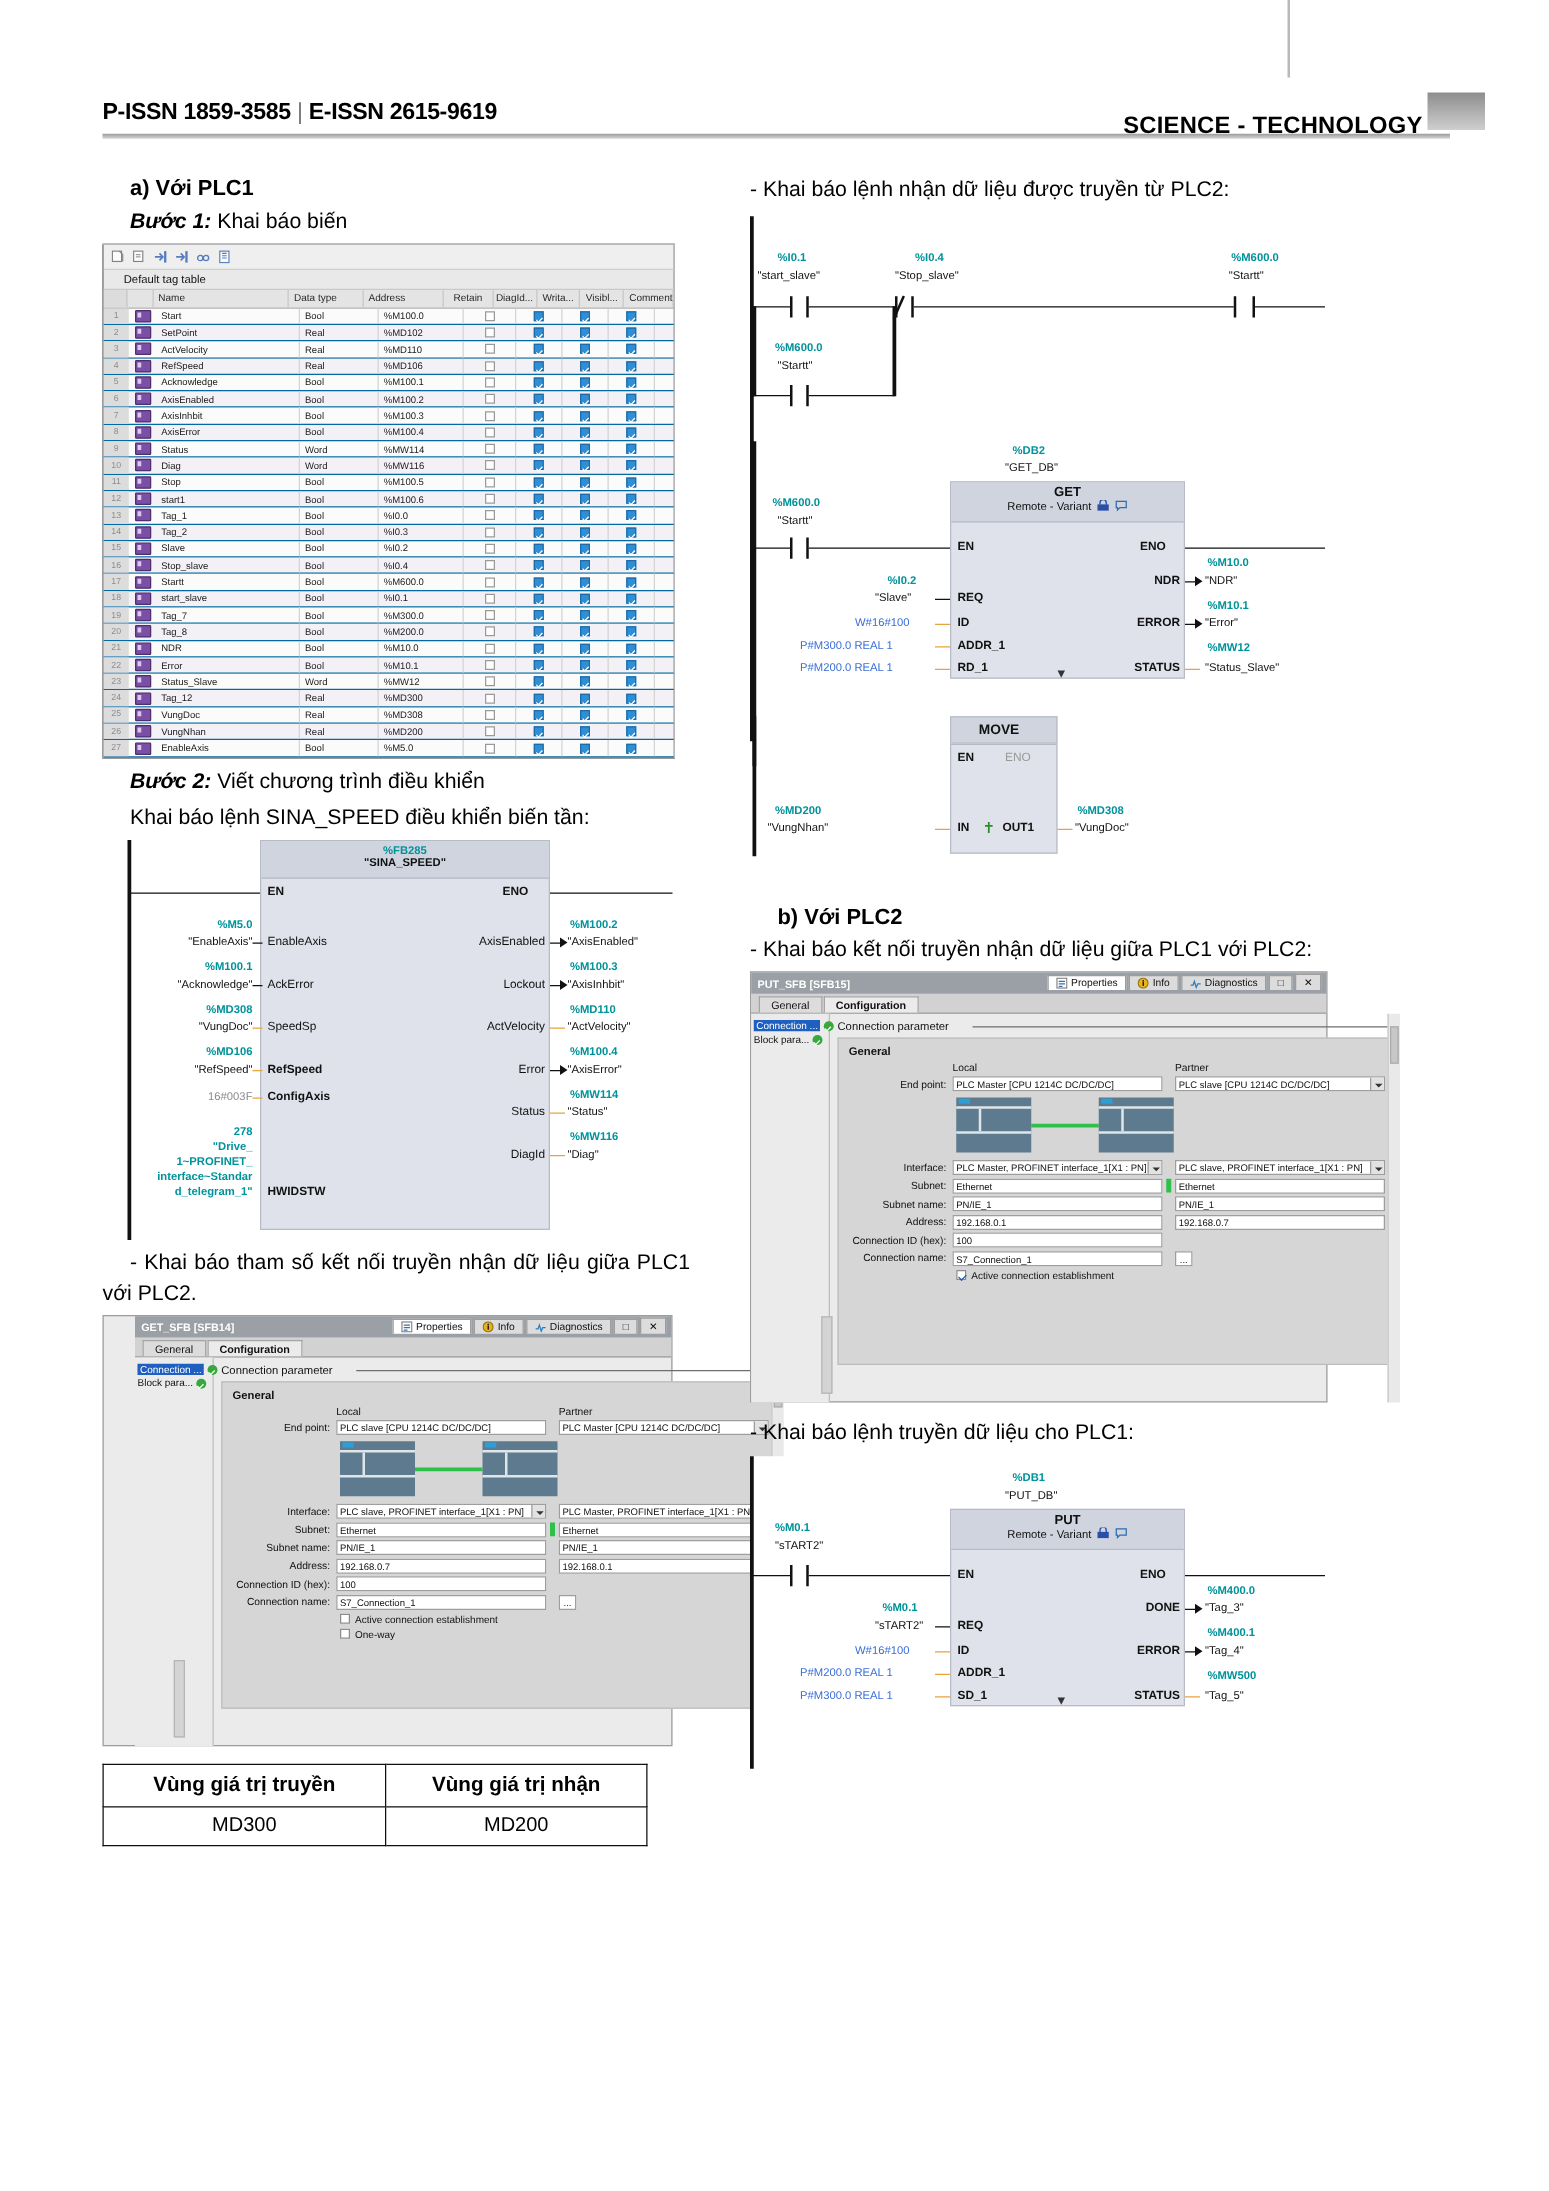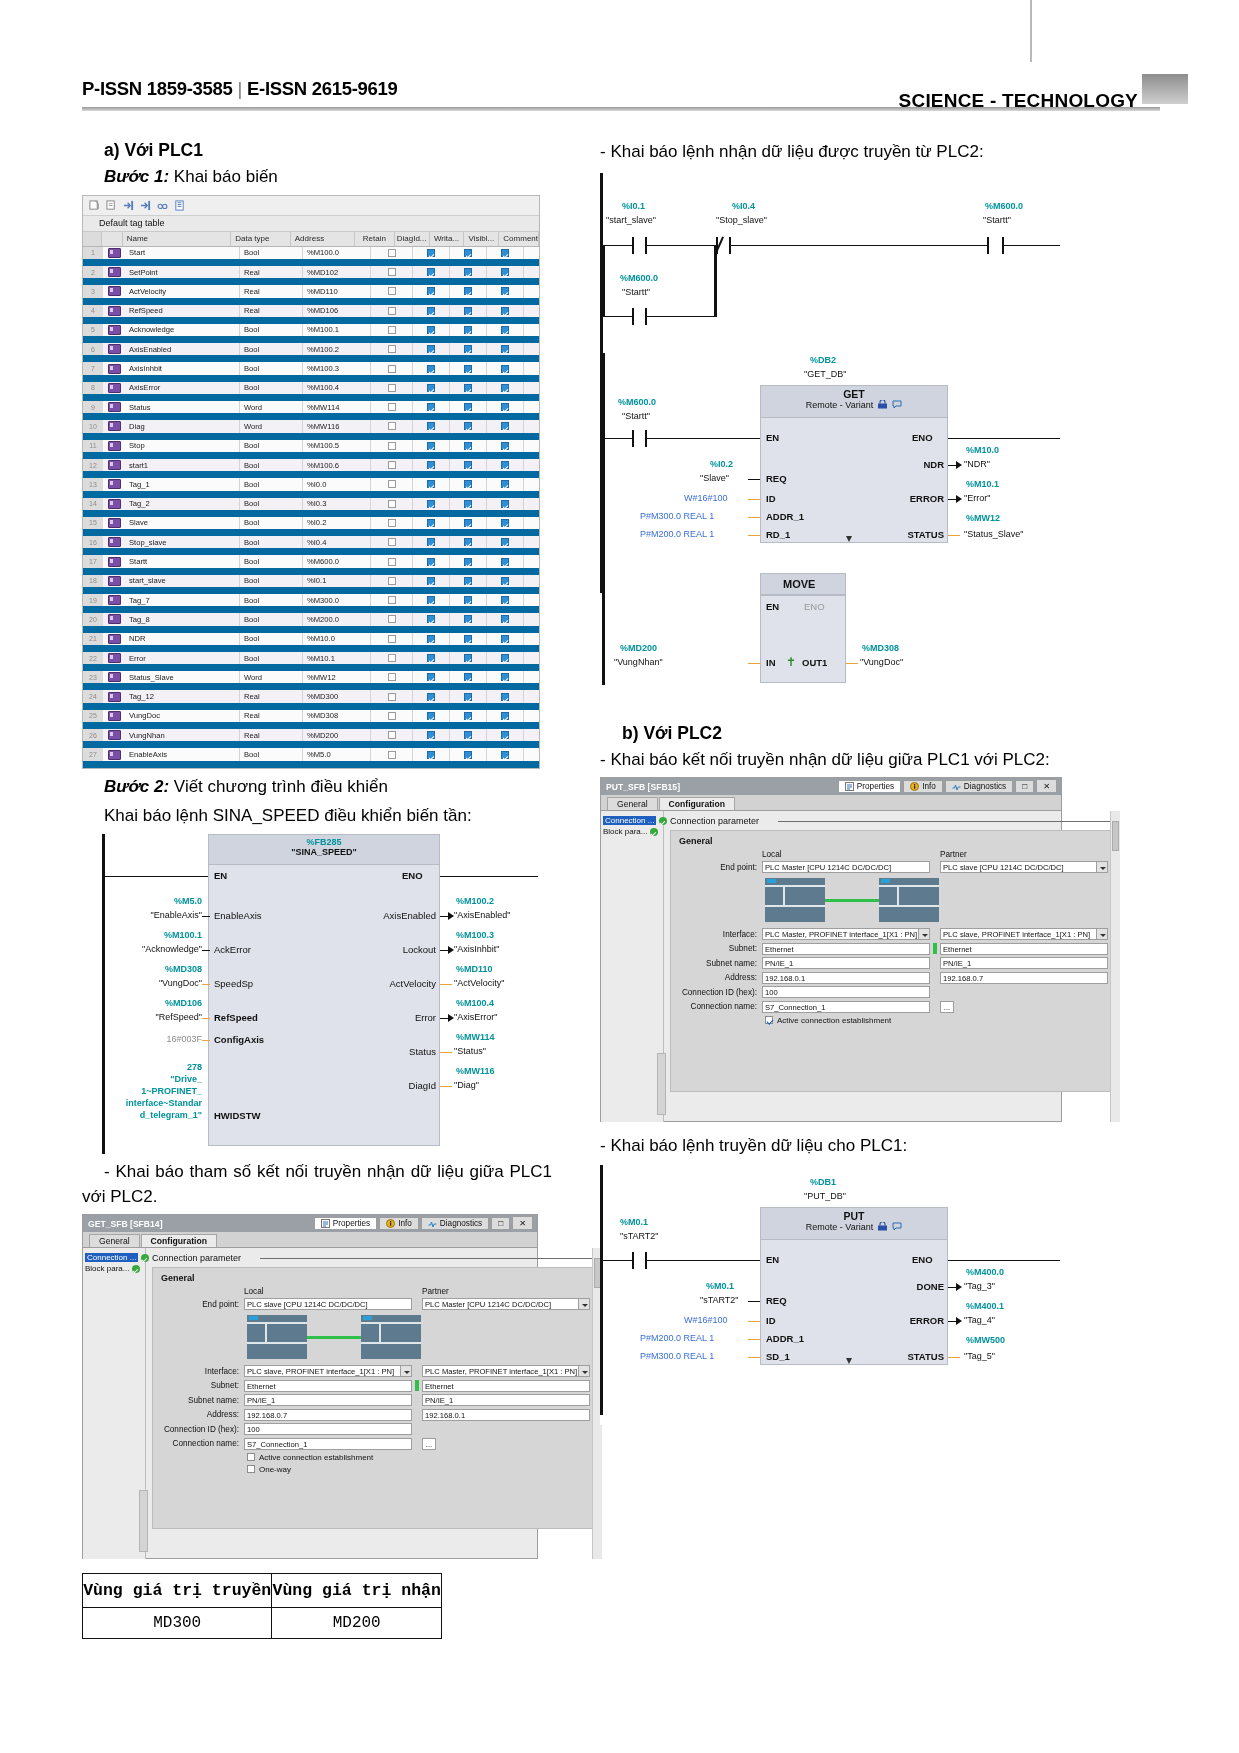--- a/index.html
+++ b/index.html
@@ -34,21 +34,21 @@
 
   
   .tagtable{position:relative;background:#000000;border:1px solid #b8b8b8;font-size:7.6px;color:#1a1a1a;
             font-family:"Liberation Sans",sans-serif;}
   .tt-toolbar{height:19px;background:#efefef;border-bottom:1px solid #cfcfcf;display:flex;align-items:center;padding-left:6px;gap:6px;}
   .tbi{width:11px;height:11px;opacity:.78;}
   .tt-title{height:15px;background:#e9e9e9;border-bottom:1px solid #c9c9c9;display:flex;align-items:center;
             padding-left:16px;font-size:9px;color:#111;}
   .tt-head{display:flex;height:14px;background:#e4e4e4;border-bottom:1px solid #b5b5b5;align-items:center;font-size:8px;color:#2a2a2a;}
   .tt-head div{border-right:1px solid #c6c6c6;height:100%;display:flex;align-items:center;padding-left:4px;box-sizing:border-box;}
-  .tt-row{display:flex;height:12.3px;align-items:center;font-size:7.6px;border-bottom:7px solid #0369a1;background:#fbfbfb;}
+  .tt-row{display:flex;height:12.3px;align-items:center;font-size:7.6px;border-bottom:1px solid #0369a1;background:#fbfbfb;}
   .tt-row.alt{background:#f3f1f6;}
   .tt-row div{height:100%;display:flex;align-items:center;padding-left:4px;box-sizing:border-box;}
   .c-num{width:20px;justify-content:center;color:#8d8d8d;background:#dcdcdc;padding-left:0 !important;font-size:7px;}
   .c-ico{width:22px;justify-content:center;padding-left:0 !important;}
   .c-name{width:115px;border-right:1px solid #d4d4d4;}
   .c-type{width:63px;border-right:1px solid #d4d4d4;}
   .c-addr{width:68px;border-right:1px solid #d4d4d4;}
   .c-ret{width:42px;justify-content:center;padding-left:0 !important;border-right:1px solid #d4d4d4;}
   .c-cb{width:37px;justify-content:center;padding-left:0 !important;border-right:1px solid #d4d4d4;}
   .c-cmt{flex:1;}
@@ -118,21 +118,21 @@
   .plc-tab{position:absolute;left:2px;top:1px;width:9px;height:4px;background:#2a9fd8;}
   .greenln{width:62px;height:3px;background:#2fc04a;}
   .chkline{display:flex;align-items:center;gap:4px;font-size:8px;margin-top:3px;}
   .cb2{width:8px;height:8px;border:1px solid #8d8d8d;background:#fff;box-sizing:border-box;position:relative;}
   .cb2.on{background:#fff;}
   .cb2.on:after{content:"";position:absolute;left:2px;top:1px;width:2.5px;height:5px;border:solid #1a5fb4;border-width:0 1.4px 1.4px 0;transform:rotate(45deg);}
   .scroll{position:absolute;right:1px;top:0;width:9px;height:100%;background:#e9e9e9;border-left:1px solid #c6c6c6;}
   .scroll-th{position:absolute;left:1px;top:10px;width:7px;height:30px;background:#c7c7c7;border:1px solid #ababab;box-sizing:border-box;}
 
   
-  .vt{border-collapse:collapse;width:360px;font-family:Liberation Mono, monospace;}
+  .vt{border-collapse:collapse;width:436px;}
   .vt th,.vt td{border:1.5px solid #111;text-align:center;}
   .vt th{font-size:16.5px;font-weight:700;padding:7px 0;}
   .vt td{font-size:16px;padding:6px 0;}
 </style>
 </head>
 <body>
 
 <div class="page">
 
   <div class="edge-top"></div>
@@ -875,21 +875,21 @@
       <div class="pin" style="left:232px;top:246px;text-align:right;width:104px;">DiagId</div>
       <div class="wire-o" style="left:340px;top:252px;width:12px;"></div>
       <div class="lbl addr" style="left:356px;top:232px;">%MW116</div>
       <div class="lbl" style="left:354px;top:246px;">"Diag"</div>
     </div>
 
     <div class="p" style="text-align:justify;margin-left:0;">
       <span style="padding-left:22px">- Khai báo tham số kết nối truyền nhận dữ liệu giữa PLC1 với PLC2.</span>
     </div>
 
-    <div class="dlg" id="dlg-get" style="width:456px;height:345px;margin:4px 0 0 0;">
+    <div class="dlg" id="dlg-get" style="width:456px;height:345px;margin:4px 0 0 0;padding-left:25px;">
         <div class="dlg-tb">
           <span class="dlg-tb-title">GET_SFB [SFB14]</span>
           <div class="dlg-tabs">
             <div class="dtab act">
               <svg width="9" height="9" viewBox="0 0 9 9">
                 <rect x="0.5" y="0.5" width="8" height="8" fill="#fff" stroke="#777"></rect>
                 <path d="M2 3h5M2 5h5M2 7h3" stroke="#3a6fb0"></path>
               </svg>
               <span>Properties</span>
             </div>

